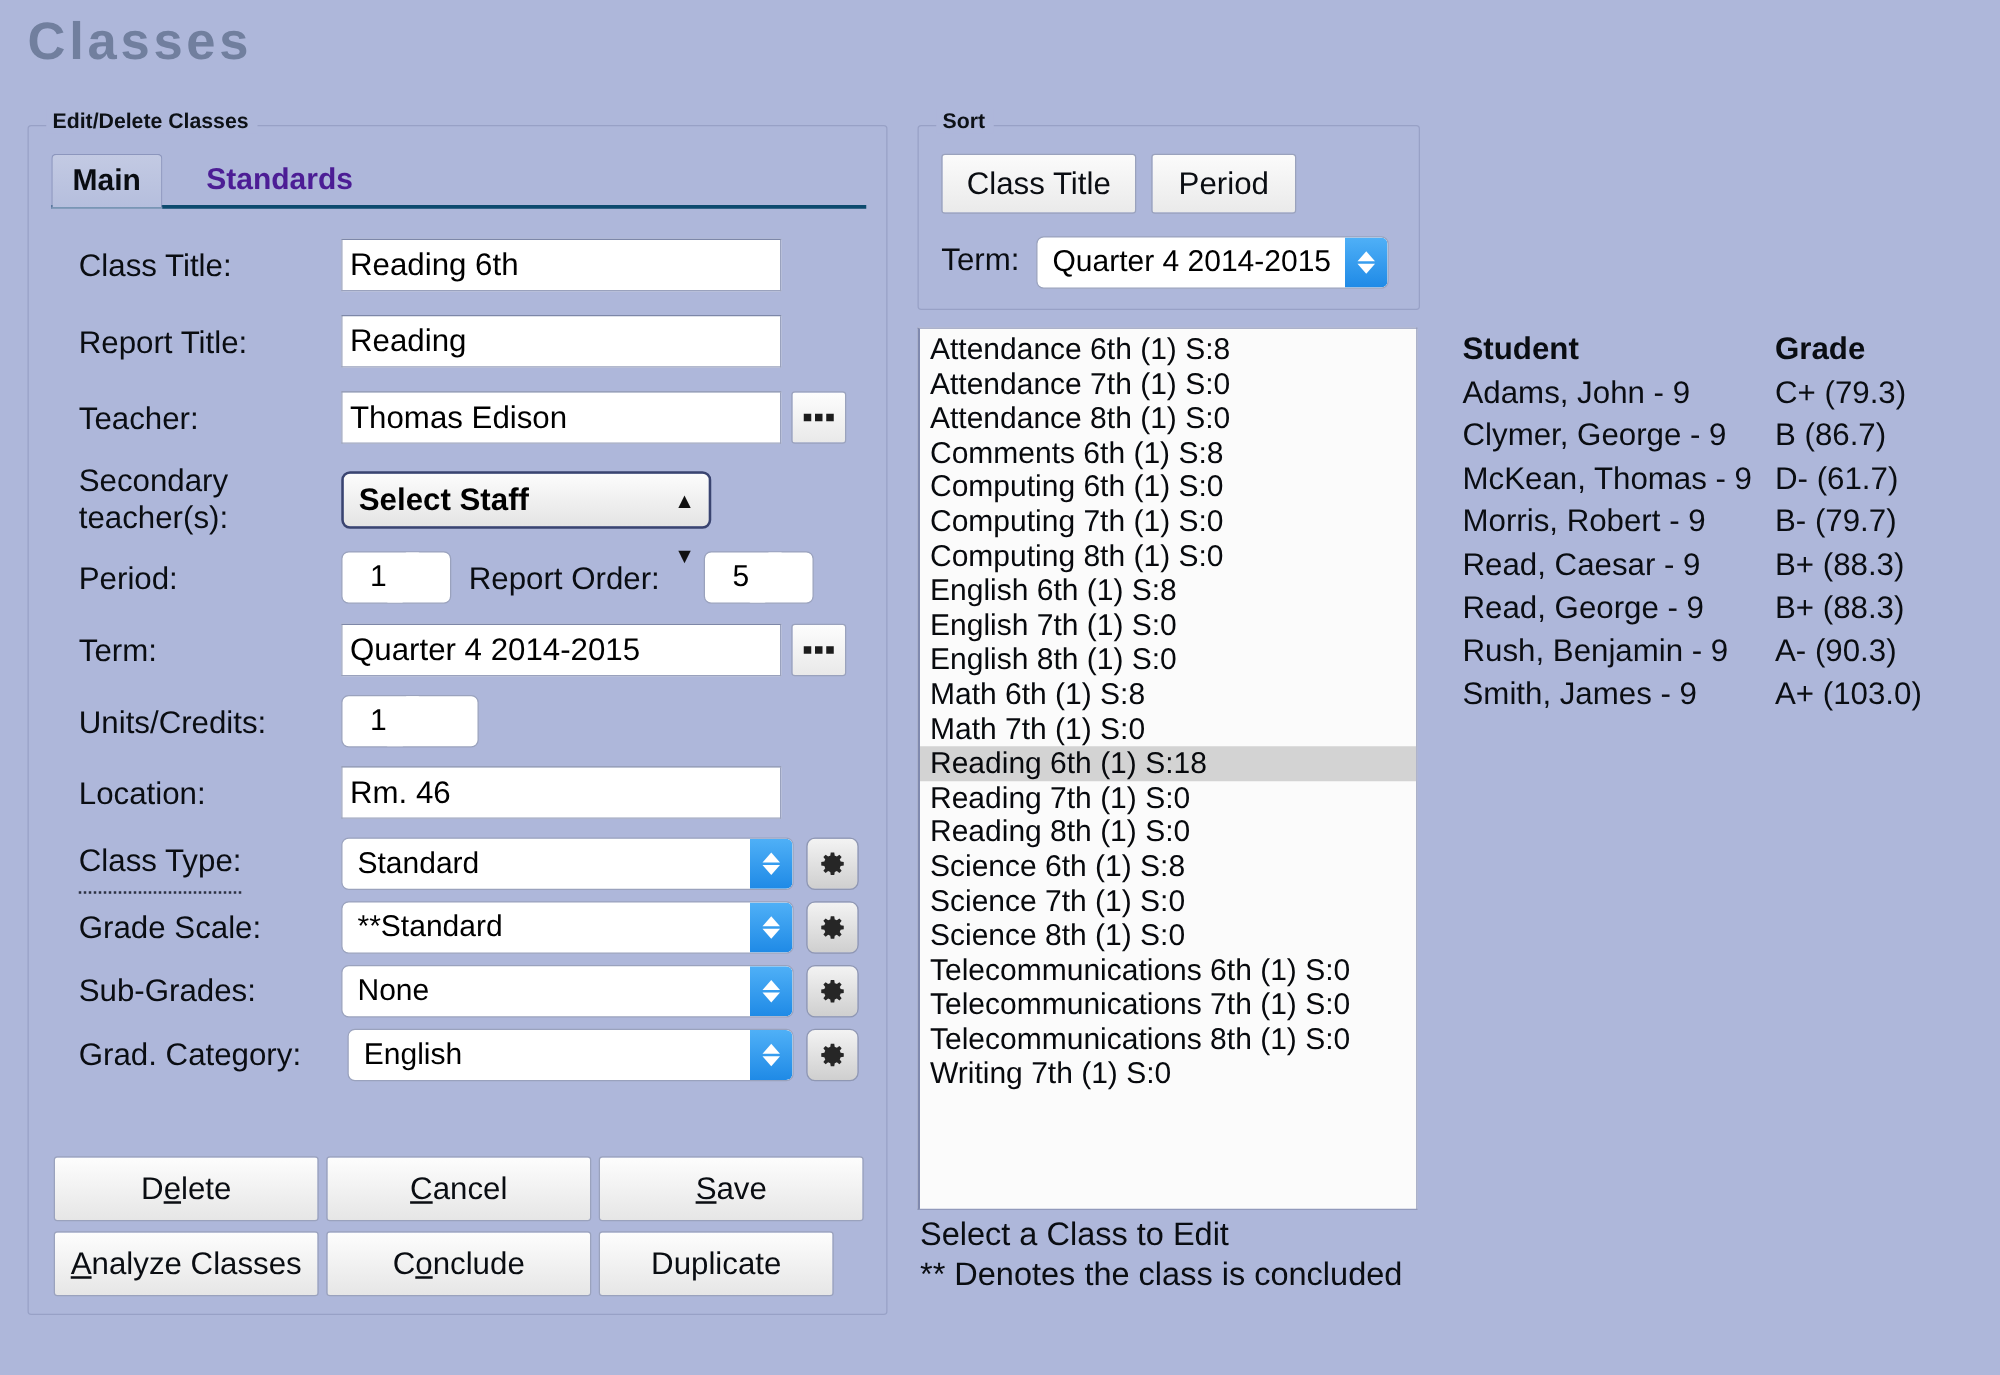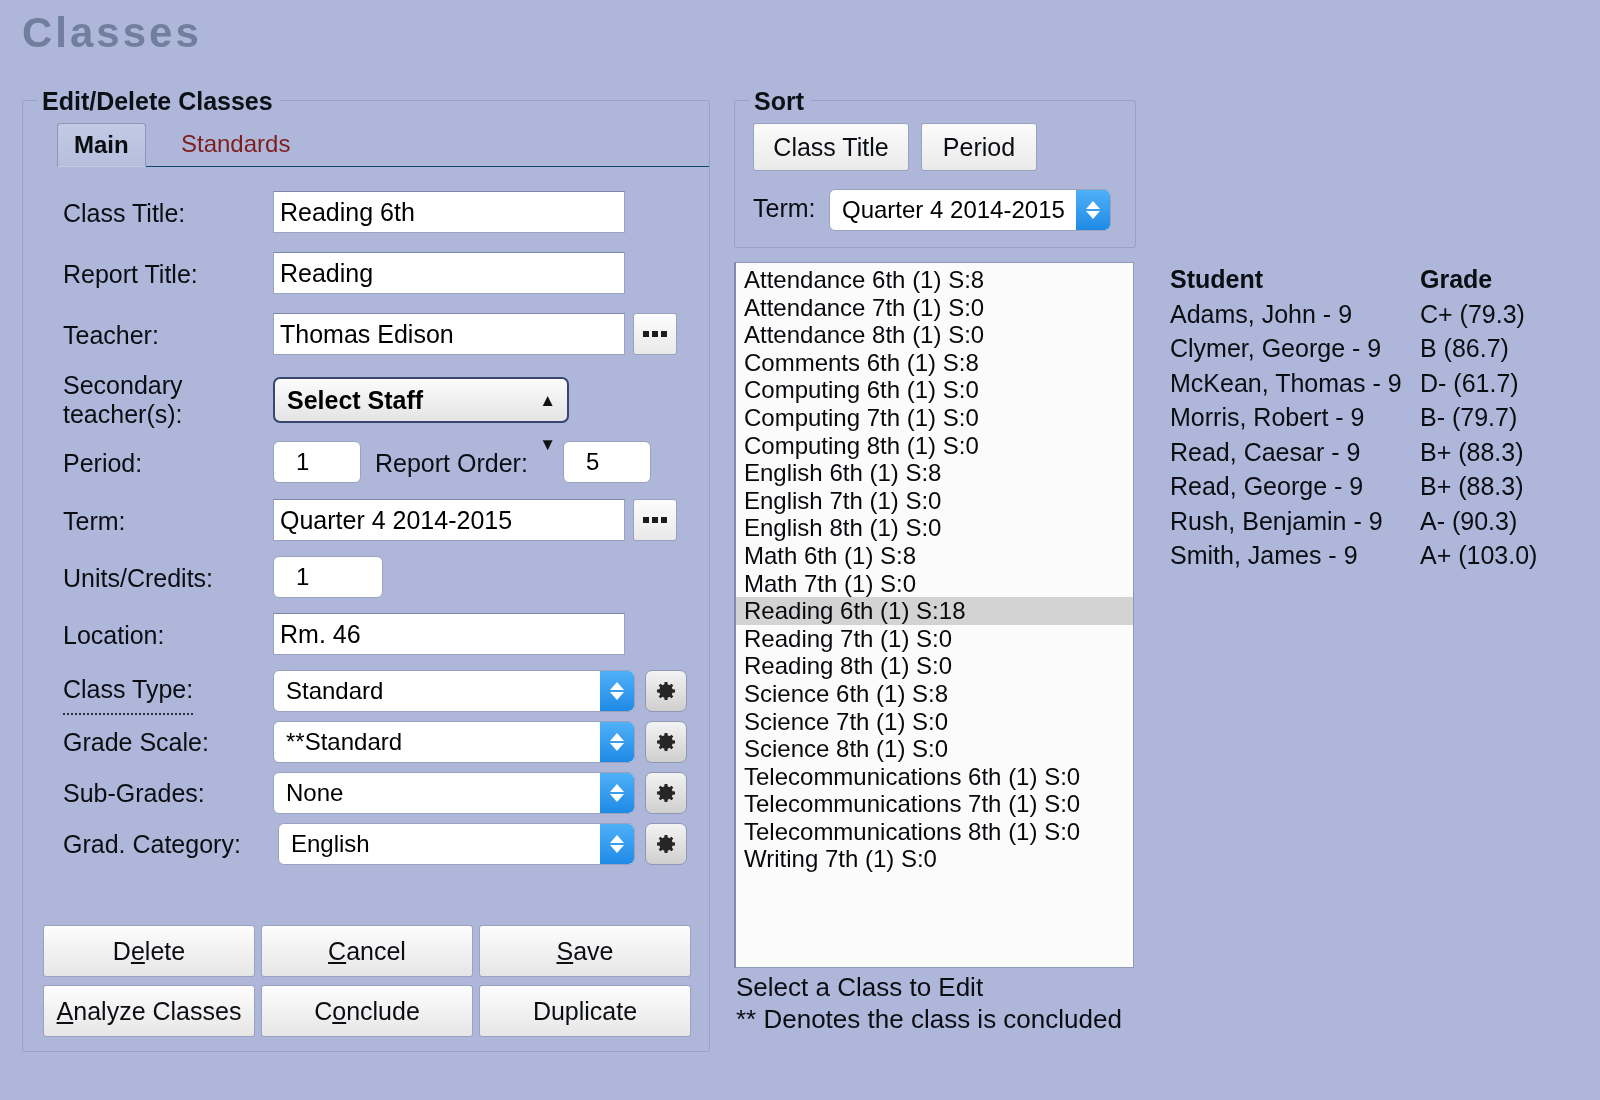--- a/index.html
+++ b/index.html
@@ -37,37 +37,37 @@
     border: 1px solid #98a1c6;
     border-radius: 3px;
     box-sizing: border-box;
   }
   .panel-legend {
     position: absolute;
     top: -14px;
     left: 14px;
     background: #aeb7da;
     padding: 0 7px 0 5px;
-    font-size: 25px;
+    font-size: 17px;
     font-weight: bold;
     color: #0d1116;
     white-space: nowrap;
   }
 
   #edit-panel { left: 22px; top: 100px; width: 688px; height: 952px; }
   #sort-panel { left: 734px; top: 100px; width: 402px; height: 148px; }
 
   
   .tabbar {
     position: absolute;
-    left: 34px;
+    left: 18px;
     top: 22px;
     width: 652px;
     height: 44px;
-    border-bottom: 1px solid #0c4a6e;
+    border-bottom: 3px solid #0c4a6e;
     box-sizing: border-box;
   }
   .tab {
     position: absolute;
     top: 0;
     height: 44px;
     line-height: 42px;
     padding: 0 16px;
     font-size: 24px;
     box-sizing: border-box;
@@ -76,22 +76,22 @@
     left: 0;
     font-weight: bold;
     color: #0a0d12;
     border: 1px solid #8c96bd;
     border-bottom: 1px solid #c4cbe4;
     border-radius: 4px 4px 0 0;
     background: linear-gradient(#c3cae3, #b5bedd);
   }
   .tab.inactive {
     left: 108px;
-    font-weight: normal;
-    color: #7f1d1d;
+    font-weight: bold;
+    color: #4c1d95;
     border: none;
   }
 
   
   .form-row {
     position: absolute;
     left: 0;
     width: 100%;
     height: 50px;
   }
@@ -497,21 +497,21 @@
     <div class="abtn" style="left:456px; top:824px; width:212px;">
       <span><span></span><u>S</u><span>ave</span></span>
     </div>
 
     <div class="abtn" style="left:20px; top:884px; width:212px;">
       <span><span></span><u>A</u><span>nalyze Classes</span></span>
     </div>
     <div class="abtn" style="left:238px; top:884px; width:212px;">
       <span><span>C</span><u>o</u><span>nclude</span></span>
     </div>
-    <div class="abtn" style="left:456px; top:884px; width:212px;">
+    <div class="abtn" style="left:456px; top:884px; width:188px;">
       <span><span>Duplicate</span><u></u><span></span></span>
     </div>
   </div>
 
   <div class="panel" id="sort-panel">
     <div class="panel-legend">Sort</div>
     <div class="sortbtn" style="left:18px; width:156px;">Class Title</div>
     <div class="sortbtn" style="left:186px; width:116px;">Period</div>
     <div class="term-label">Term:</div>
     <div class="combo" style="left:94px; top:88px; width:282px;">

